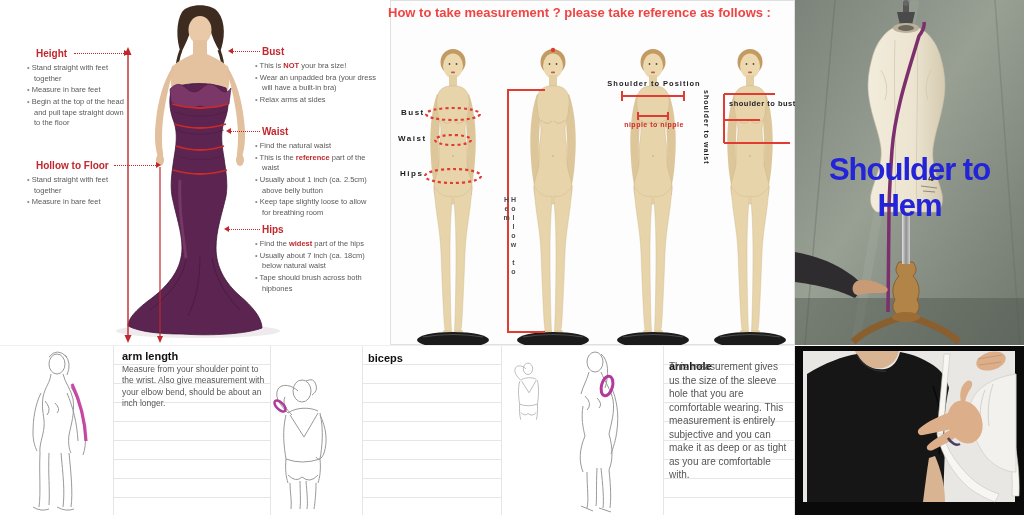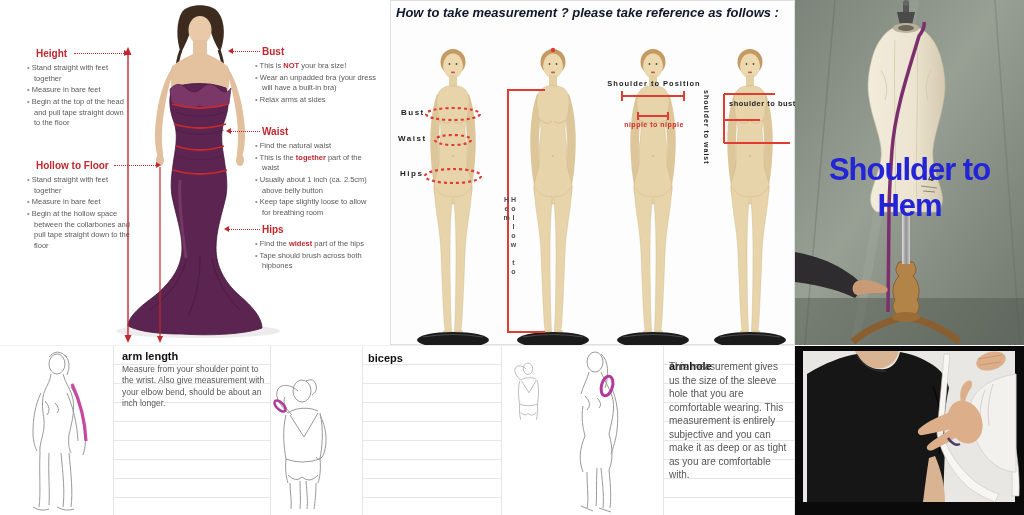--- a/index.html
+++ b/index.html
@@ -13,21 +13,21 @@
   .ann-list li{padding-left:7px;text-indent:-7px;margin-bottom:1px;}
   .ann-list li::before{content:"\2022  ";color:#8a8a8a;}
   .em{color:#c1272d;font-weight:bold;}
 
   .leader{border-top:1px dotted #c1272d;height:0;}
   .arr-r{width:0;height:0;border-top:3px solid transparent;border-bottom:3px solid transparent;border-left:5px solid #c1272d;}
   .arr-l{width:0;height:0;border-top:3px solid transparent;border-bottom:3px solid transparent;border-right:5px solid #c1272d;}
 
   
   .mid-panel{left:390px;top:0;width:405px;height:345px;background:#fdfdfd;border:1px solid #e0e0e0;box-sizing:border-box;}
-  .mid-header{left:396px;top:5px;width:390px;font-size:13px;font-weight:bold;color:#0f172a;font-style:italic;}
+  .mid-header{left:388px;top:5px;width:390px;font-size:13px;font-weight:bold;color:#ef4444;}
   .mlabel{font-weight:bold;font-size:8px;color:#1c1c1c;letter-spacing:1.5px;white-space:nowrap;}
   .mlabel-red{font-weight:bold;font-size:7px;color:#cf2b26;letter-spacing:.5px;white-space:nowrap;}
   .vtext-upright{writing-mode:vertical-rl;text-orientation:upright;font-weight:bold;font-size:7px;color:#4c4c4c;letter-spacing:2px;}
   .vtext-rot{writing-mode:vertical-rl;text-orientation:mixed;font-weight:bold;font-size:7px;color:#1c1c1c;letter-spacing:1px;}
 
   
   .bottom-strip{left:0;top:345px;width:795px;height:142px;background:#fff;border-top:1px solid #efefef;box-sizing:border-box;}
   .grid-col{position:absolute;top:0;height:170px;box-sizing:border-box;border-left:1px solid #e6e6e6;border-right:1px solid #e6e6e6;
             background:repeating-linear-gradient(to bottom,transparent 0 18px,#e6e6e6 18px 19px);}
   .mini-title{font-weight:bold;font-size:11px;color:#111;}
@@ -99,47 +99,47 @@
     <li><span>Measure in bare feet</span></li>
     <li><span>Begin at the top of the head and pull tape straight down to the floor</span></li>
   </ul>
 
   <div class="abs ann-title" style="left:36px;top:160px">Hollow to Floor</div>
   <div class="abs leader" style="left:114px;top:165px;width:42px"></div>
   <div class="abs arr-r" style="left:156px;top:162px"></div>
   <ul class="abs ann-list" style="left:27px;top:175px;width:105px">
     <li><span>Stand straight with feet together</span></li>
     <li><span>Measure in bare feet</span></li>
-    <li><span>Begin at the hollow space between the collarbones and pull tape straight down to the floor</span></li>
   </ul>
 
   <div class="abs arr-l" style="left:228px;top:48px"></div>
   <div class="abs leader" style="left:233px;top:51px;width:27px"></div>
   <div class="abs ann-title" style="left:262px;top:46px">Bust</div>
   <ul class="abs ann-list" style="left:255px;top:61px;width:122px">
     <li><span>This is </span><span class="em">NOT</span><span> your bra size!</span></li>
     <li><span>Wear an unpadded bra (your dress will have a built-in bra)</span></li>
     <li><span>Relax arms at sides</span></li>
   </ul>
 
   <div class="abs arr-l" style="left:226px;top:128px"></div>
   <div class="abs leader" style="left:231px;top:131px;width:29px"></div>
   <div class="abs ann-title" style="left:262px;top:126px">Waist</div>
   <ul class="abs ann-list" style="left:255px;top:141px;width:122px">
     <li><span>Find the natural waist</span></li>
-    <li><span>This is the </span><span class="em">together</span><span> part of the waist</span></li>
+    <li><span>This is the </span><span class="em">reference</span><span> part of the waist</span></li>
     <li><span>Usually about 1 inch (ca. 2.5cm) above belly button</span></li>
     <li><span>Keep tape slightly loose to allow for breathing room</span></li>
   </ul>
 
   <div class="abs arr-l" style="left:224px;top:226px"></div>
   <div class="abs leader" style="left:229px;top:229px;width:31px"></div>
   <div class="abs ann-title" style="left:262px;top:224px">Hips</div>
   <ul class="abs ann-list" style="left:255px;top:239px;width:122px">
     <li><span>Find the </span><span class="em">widest</span><span> part of the hips</span></li>
+    <li><span>Usually about 7 inch (ca. 18cm) below natural waist</span></li>
     <li><span>Tape should brush across both hipbones</span></li>
   </ul>
 
   <div class="abs mid-panel"></div>
   <div class="abs mid-header">How to take measurement ?  please take reference as follows :</div>
 
   <svg class="abs" style="left:390px;top:0" width="405" height="345" viewBox="0 0 405 345">
     <defs>
       <g id="mannequin-proto">
         <ellipse cx="0" cy="14" rx="12.5" ry="13" fill="#c49a63"></ellipse>

